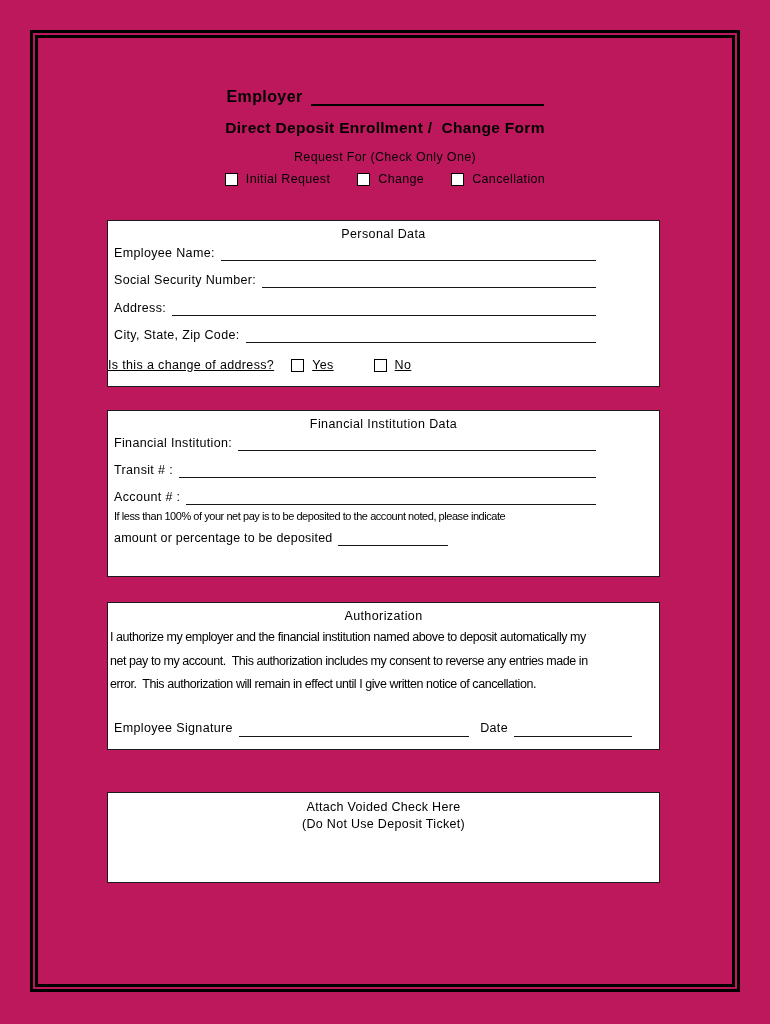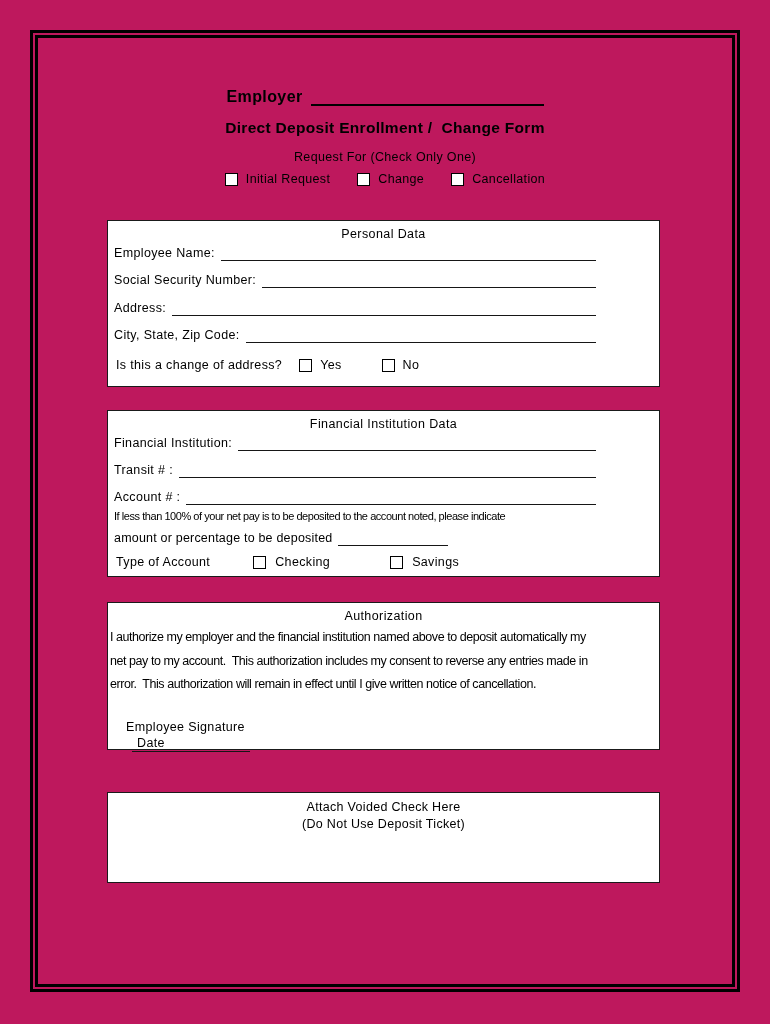--- a/index.html
+++ b/index.html
@@ -33,30 +33,30 @@
   
   .box { position:absolute; left:107px; width:553px; border:1.5px solid #1a1a1a;
          background:#fff; font-size:12.5px; }
   .box-title { position:absolute; top:6px; left:0; width:100%; text-align:center;
                letter-spacing:0.4px; }
   .field-row { position:absolute; left:6px; width:482px; height:17px;
                display:flex; align-items:flex-end; }
   .lbl { white-space:pre; letter-spacing:0.35px; line-height:15px; }
   .fill { flex:1; border-bottom:1.3px solid #161616; margin-left:6px; height:16px; }
   .fill-fixed { border-bottom:1.3px solid #161616; margin-left:6px; height:16px; }
-  .inline-row { position:absolute; left:8px; display:flex; align-items:center; }
+  .inline-row { position:absolute; left:0; display:flex; align-items:center;text-decoration:underline; }
   .inline-row .lbl { line-height:14px; }
   .note { position:absolute; left:6px; white-space:pre; letter-spacing:-0.45px;
           font-size:11px; }
   .note2-row { position:absolute; left:6px; display:flex; align-items:flex-end; height:17px; }
   .note2-row .lbl { letter-spacing:0.2px; }
   .para-line { white-space:pre; letter-spacing:-0.45px; line-height:23.5px; }
   .auth-para { position:absolute; top:23px; left:2px; right:6px; }
-  .sig-row { position:absolute; left:18px; right:27px; top:117px; height:17px;
-             display:flex; align-items:flex-start;flex-direction:column; }
+  .sig-row { position:absolute; left:6px; right:27px; top:117px; height:17px;
+             display:flex; align-items:center; }
   .sig-row .date-lbl { margin-left:11px; }
   .voided-text { position:absolute; top:6px; left:0; width:100%; text-align:center;
                  line-height:16.5px; letter-spacing:0.3px; }
 
   #box-personal  { top:220px; height:167px; }
   #box-financial { top:410px; height:167px; }
   #box-auth      { top:602px; height:148px;padding-left:19px; }
   #box-voided    { top:792px; height:91px;  }
 </style>
 </head>
@@ -136,27 +136,20 @@
       <span class="fill"></span>
     </div>
 
     <div class="note" style="top:99px;">If less than 100% of your net pay is to be deposited to the account noted, please indicate</div>
 
     <div class="note2-row" style="top:118px;">
       <span class="lbl">amount or percentage to be deposited</span>
       <span class="fill-fixed" style="width:110px;"></span>
     </div>
 
-    <div class="inline-row" style="top:144px;">
-      <span class="lbl">Type of Account</span>
-      <span class="cb" style="margin-left:43px;"></span>
-      <span class="lbl" style="margin-left:9px;">Checking</span>
-      <span class="cb" style="margin-left:60px;"></span>
-      <span class="lbl" style="margin-left:9px;">Savings</span>
-    </div>
   </div>
 
   <div class="box" id="box-auth">
     <div class="box-title">Authorization</div>
 
     <div class="auth-para">
       <div class="para-line">I authorize my employer and the financial institution named above to deposit automatically my</div>
       <div class="para-line">net pay to my account.  This authorization includes my consent to reverse any entries made in</div>
       <div class="para-line">error.  This authorization will remain in effect until I give written notice of cancellation.</div>
     </div>

